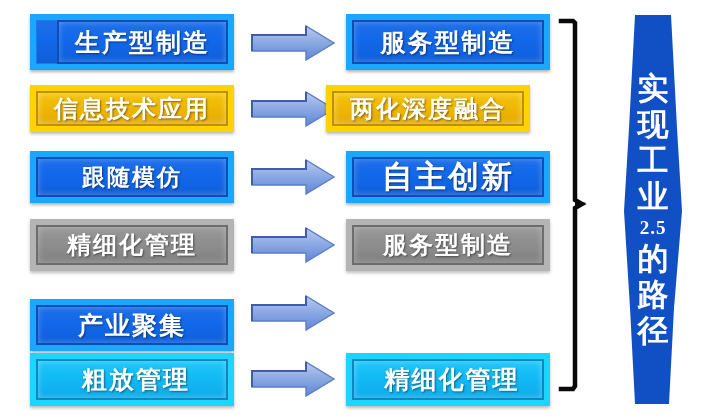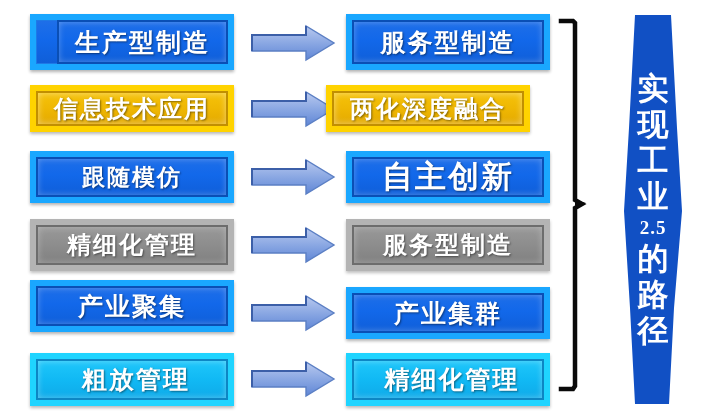--- a/index.html
+++ b/index.html
@@ -191,34 +191,31 @@
     <svg width="86" height="38" viewBox="0 0 86 38">
       <polygon points="2,11 56,11 56,2 84,19 56,36 56,27 2,27" fill="url(#ag1)" stroke="#5b7fc4" stroke-width="1.4"></polygon>
       <polyline points="2,27 2,11 56,11 56,2" fill="none" stroke="#3c5fa8" stroke-width="2"></polyline>
     </svg>
   </div>
 
   <div class="cell sty-gray" style="left:346px; top:219px; width:204px; height:52px; font-size:24px;">
     <span class="inner">服务型制造</span>
   </div>
 
-  <div class="cell sty-blue" style="left:30px; top:280px; width:204px; height:52px; font-size:25px;">
+  <div class="cell sty-blue" style="left:30px; top:299px; width:204px; height:52px; font-size:25px;">
     <span class="inner">产业聚集</span>
   </div>
 
   <div class="arrow" style="left:250px; top:294px; width:86px; height:38px;">
     <svg width="86" height="38" viewBox="0 0 86 38">
       <polygon points="2,11 56,11 56,2 84,19 56,36 56,27 2,27" fill="url(#ag1)" stroke="#5b7fc4" stroke-width="1.4"></polygon>
       <polyline points="2,27 2,11 56,11 56,2" fill="none" stroke="#3c5fa8" stroke-width="2"></polyline>
     </svg>
   </div>
 
-  <div class="cell sty-blue" style="left:346px; top:287px; width:204px; height:52px; font-size:25px;">
-    <span class="inner">产业集群</span>
-  </div>
 
   <div class="cell sty-cyan" style="left:30px; top:353px; width:204px; height:53px; font-size:25px;">
     <span class="inner">粗放管理</span>
   </div>
 
   <div class="arrow" style="left:250px; top:360px; width:86px; height:38px;">
     <svg width="86" height="38" viewBox="0 0 86 38">
       <polygon points="2,11 56,11 56,2 84,19 56,36 56,27 2,27" fill="url(#ag1)" stroke="#5b7fc4" stroke-width="1.4"></polygon>
       <polyline points="2,27 2,11 56,11 56,2" fill="none" stroke="#3c5fa8" stroke-width="2"></polyline>
     </svg>

